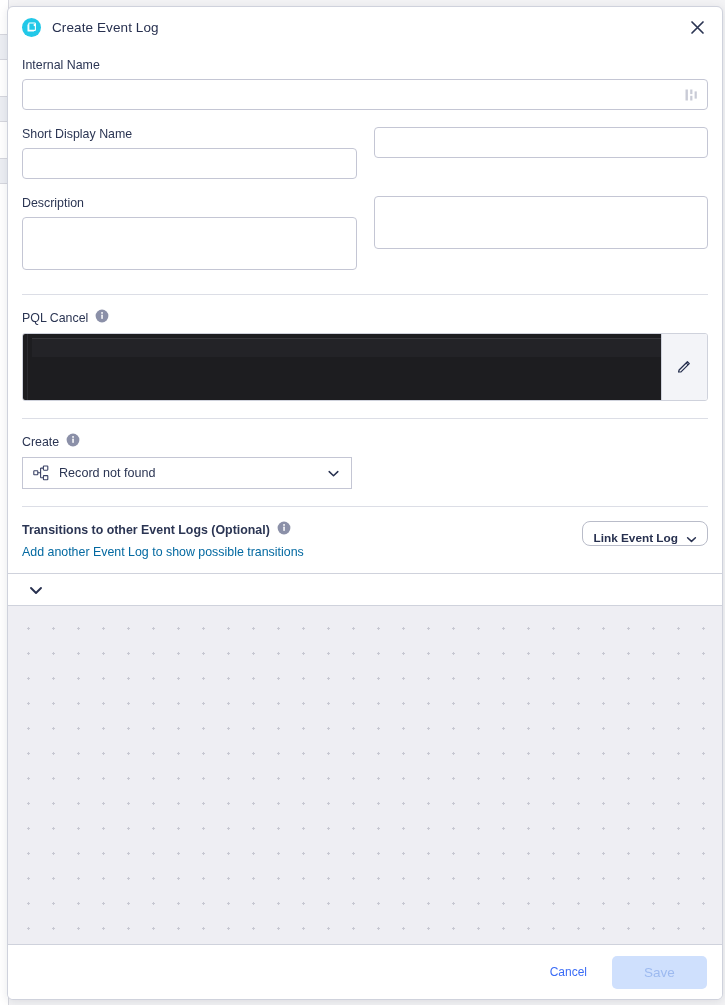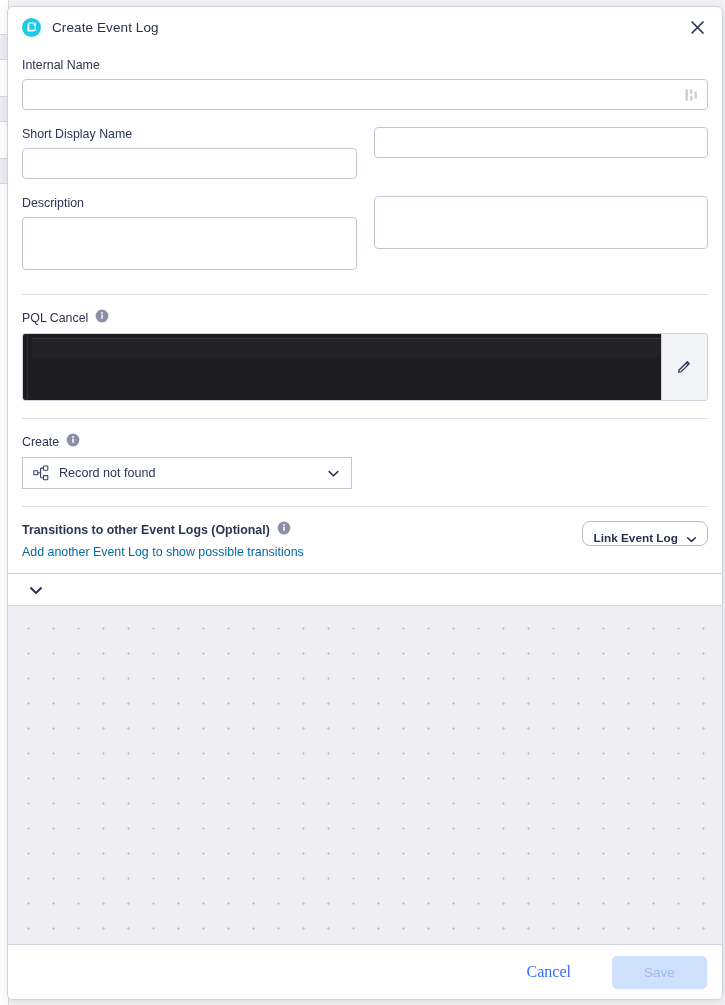--- a/index.html
+++ b/index.html
@@ -172,29 +172,29 @@
 
   
   .footer {
     height: 55px; flex: 0 0 55px;
     border-top: 1px solid #cfd2dc; background: #fff;
     display: flex; align-items: center; justify-content: flex-end;
     padding-right: 15px; gap: 13px;
   }
   .btn-text {
     background: transparent; border: 0;
-    font-family: Liberation Serif, serif;
-    font-size: 16px; color: #3b6cf6; cursor: pointer;
+    font-family: Liberation Sans, sans-serif;
+    font-size: 12px; color: #3b6cf6; cursor: pointer;
     padding: 8px 12px; border-radius: 4px;
   }
   .btn-primary {
     background: #cfe0fd; border: 0; border-radius: 5px;
     font-family: "Liberation Sans", sans-serif;
     font-size: 13.5px; color: #9dbaf0;
-    width: 95px; height: 33px; cursor: default; margin-left: 16px;
+    width: 95px; height: 33px; cursor: default;
   }
 </style>
 </head>
 <body>
 
 <div id="backdrop">
   <div class="bg-rail"></div>
   <div class="bg-chip" style="top:34px"></div>
   <div class="bg-chip" style="top:96px"></div>
   <div class="bg-chip" style="top:158px"></div>

